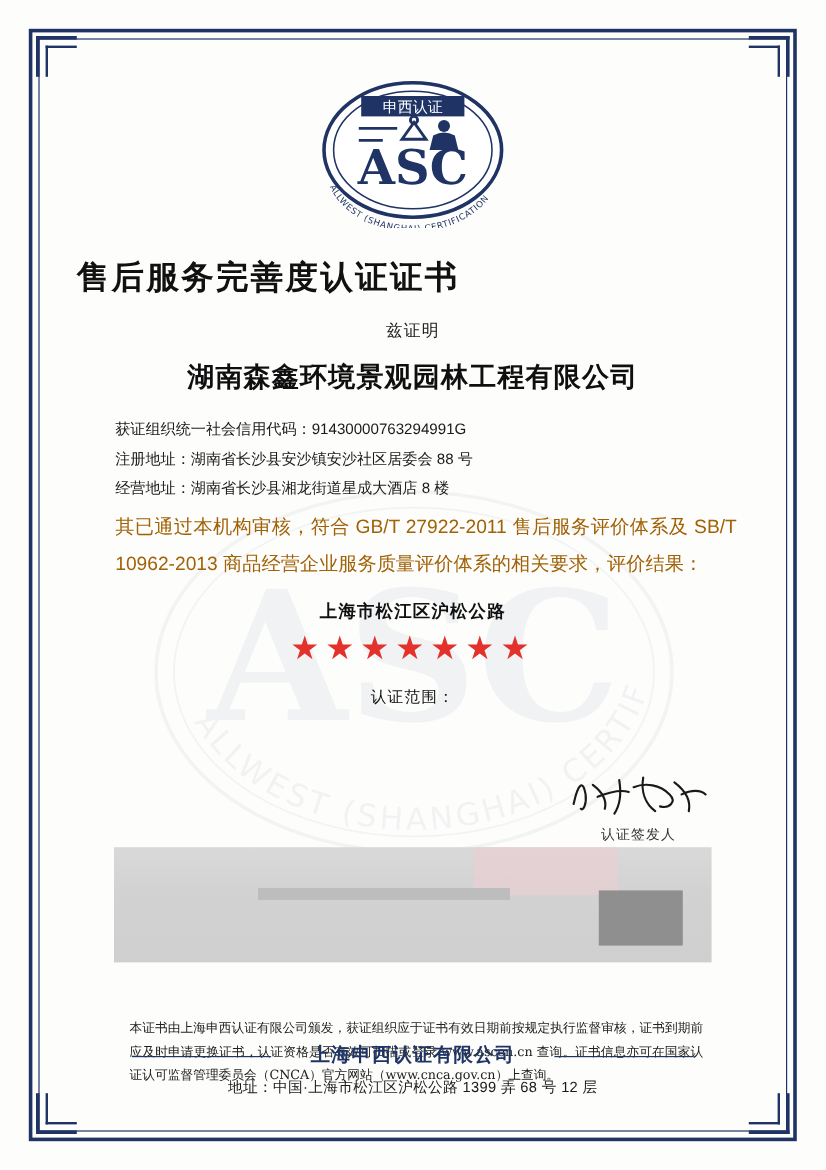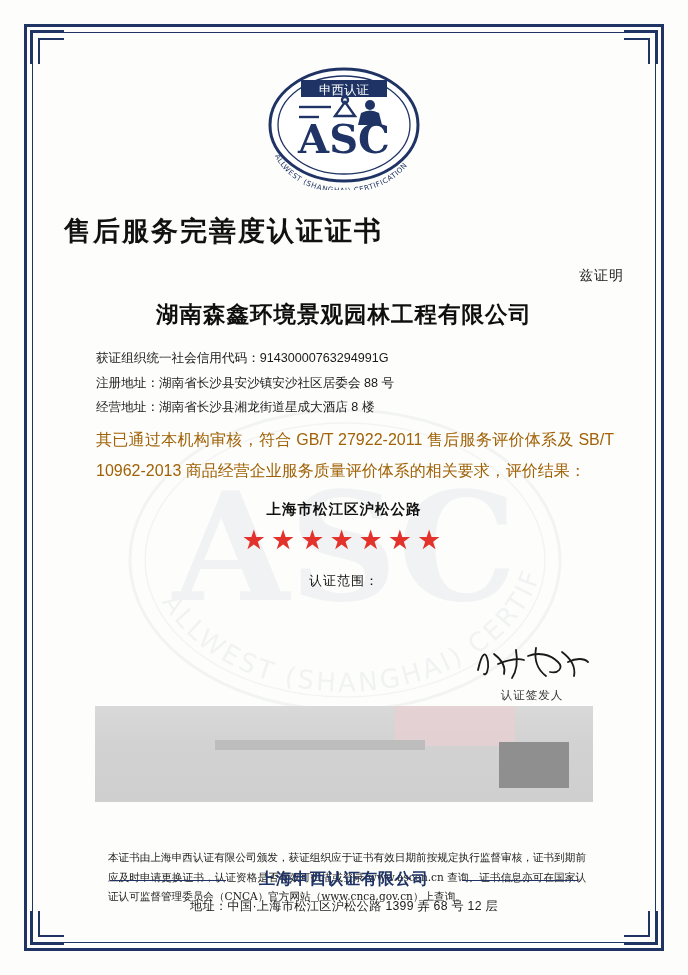--- a/index.html
+++ b/index.html
@@ -96,21 +96,21 @@
   .cert-title {
     text-align: left;
     font-family: "DejaVu Sans", sans-serif;
     font-weight: bold;
     font-size: 27px;
     letter-spacing: 2px;
     color: #111111;
     margin-top: 8px;
   }
   .hereby {
-    text-align: right;
+    text-align: center;
     font-size: 14px;
     color: #222;
     margin-top: 18px;
     letter-spacing: 1px;
   }
   .company {
     text-align: center;
     font-family: "DejaVu Sans", sans-serif;
     font-weight: bold;
     font-size: 22.5px;

